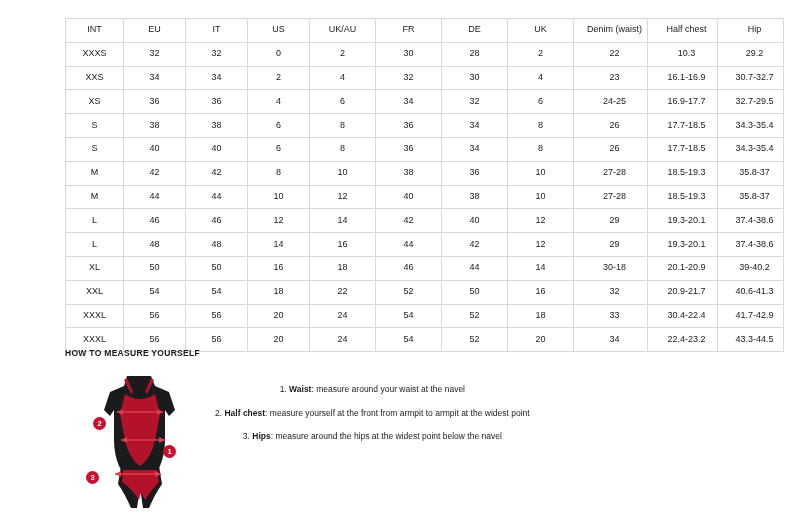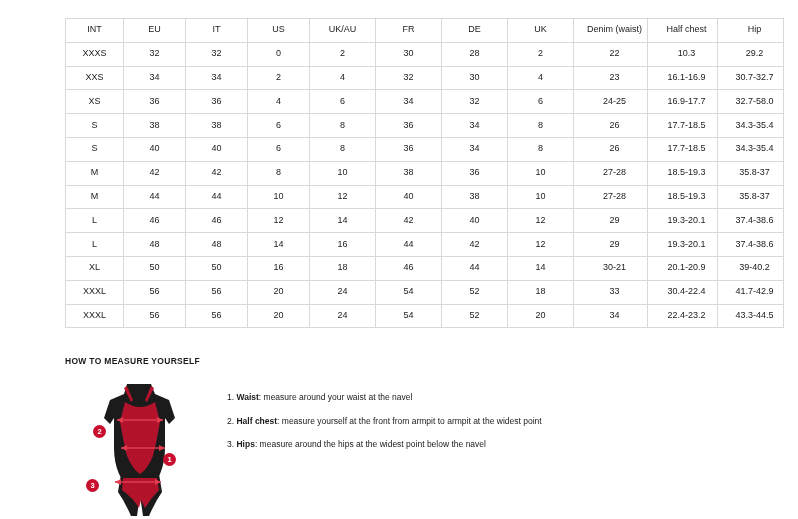--- a/index.html
+++ b/index.html
@@ -53,43 +53,43 @@
   table.size-table td.left-cell,
   table.size-table th.left-cell {
     text-align: center;
     padding-left: 8px;
   }
 
   
   #measure-section {
     position: absolute;
     left: 65px;
-    top: 356px;
+    top: 348px;
     width: 680px;
   }
   #measure-title {
     font-size: 8.5px;
     font-weight: bold;
     letter-spacing: 0.3px;
     color: #1a1a1a;
     margin: 0 0 12px 0;
   }
   #measure-body {
     display: flex;
     align-items: flex-start;
   }
   #figure-wrap {
     width: 150px;
     height: 140px;
     position: relative;
     flex: 0 0 150px;
   }
   #measure-list {
-    margin-left: 12px;
     padding-top: 14px;
+    text-align: center;
   }
   .measure-line {
     font-size: 8.5px;
     line-height: 1.25;
     margin-bottom: 13px;
     color: #1a1a1a;
   }
   .measure-line b {
     font-weight: bold;
   }
@@ -170,21 +170,21 @@
         <td>XS</td>
         <td>36</td>
         <td>36</td>
         <td>4</td>
         <td>6</td>
         <td>34</td>
         <td>32</td>
         <td>6</td>
         <td class="left-cell">24-25</td>
         <td class="left-cell">16.9-17.7</td>
-        <td class="left-cell">32.7-58.0</td>
+        <td class="left-cell">32.7-29.5</td>
       </tr>
       <tr>
         <td>S</td>
         <td>38</td>
         <td>38</td>
         <td>6</td>
         <td>8</td>
         <td>36</td>
         <td>34</td>
         <td>8</td>
@@ -259,23 +259,36 @@
       </tr>
       <tr>
         <td>XL</td>
         <td>50</td>
         <td>50</td>
         <td>16</td>
         <td>18</td>
         <td>46</td>
         <td>44</td>
         <td>14</td>
-        <td class="left-cell">30-21</td>
+        <td class="left-cell">30-18</td>
         <td class="left-cell">20.1-20.9</td>
         <td class="left-cell">39-40.2</td>
+      </tr>
+      <tr>
+        <td>XXL</td>
+        <td>54</td>
+        <td>54</td>
+        <td>18</td>
+        <td>22</td>
+        <td>52</td>
+        <td>50</td>
+        <td>16</td>
+        <td class="left-cell">32</td>
+        <td class="left-cell">20.9-21.7</td>
+        <td class="left-cell">40.6-41.3</td>
       </tr>
       <tr>
         <td>XXXL</td>
         <td>56</td>
         <td>56</td>
         <td>20</td>
         <td>24</td>
         <td>54</td>
         <td>52</td>
         <td>18</td>

